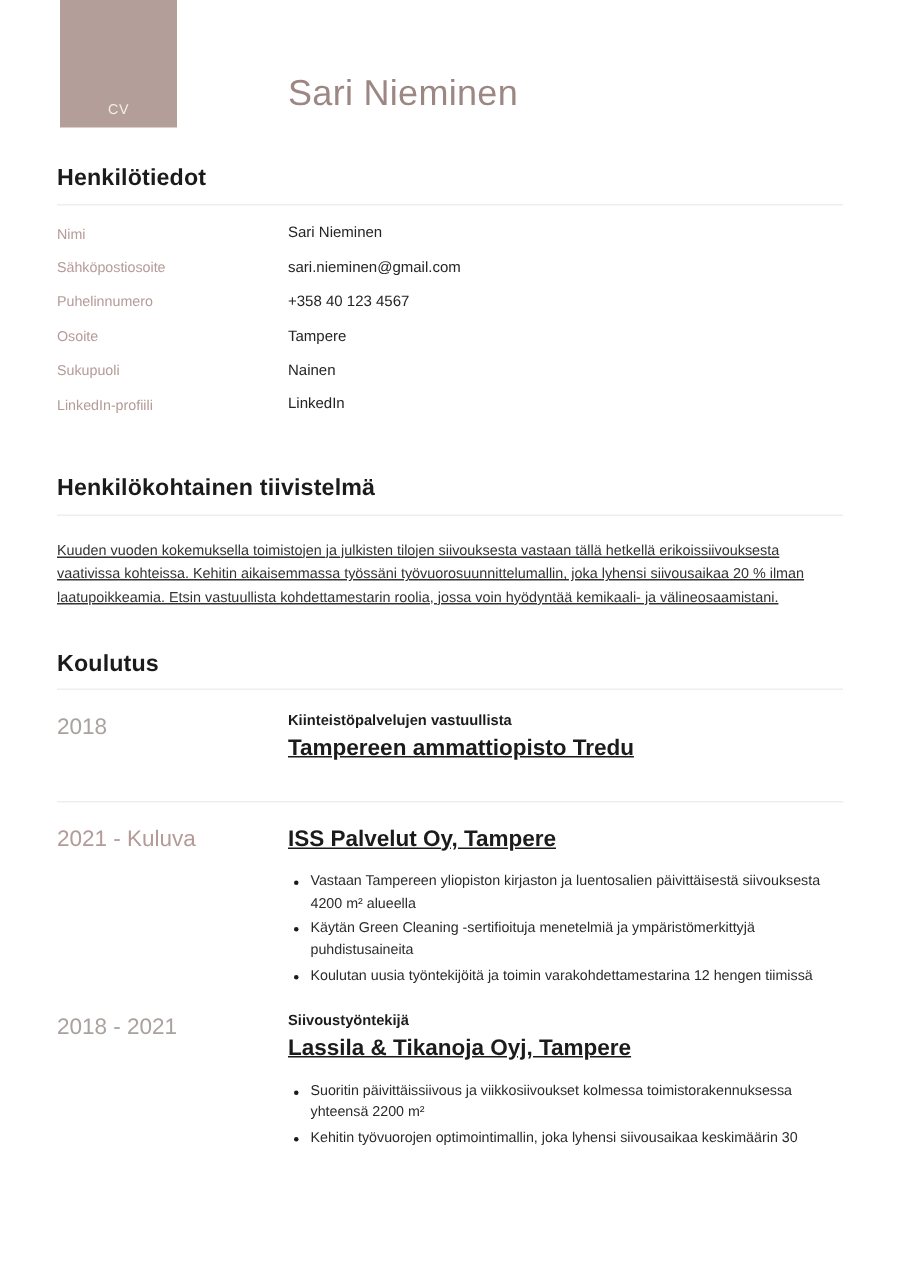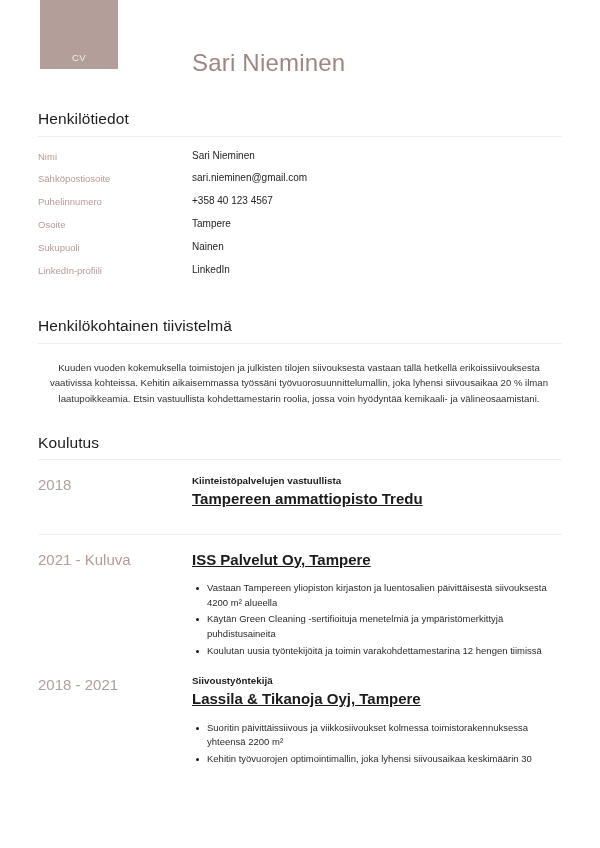--- a/index.html
+++ b/index.html
@@ -25,21 +25,21 @@
   
   .header {
     position: relative;
     height: 110px;
   }
   .cv-badge {
     position: absolute;
     left: 40px;
     top: 0;
     width: 78px;
-    height: 69px;
+    height: 85px;
     background: #b39e9a;
     display: flex;
     align-items: flex-end;
     justify-content: center;
   }
   .cv-badge-label {
     color: #f4ecea;
     font-size: 9.5px;
     letter-spacing: 0.4px;
     padding-bottom: 7px;
@@ -56,40 +56,40 @@
     line-height: 1.1;
     margin: 0;
   }
 
   
   .section {
     padding: 0 38px 0 38px;
   }
   .section-title {
     font-size: 15.5px;
-    font-weight: 400;
+    font-weight: 700;
     color: #1b1b1b;
     margin: 0 0 7px 0;
     line-height: 1.2;
     letter-spacing: 0.1px;
   }
   .section-rule {
     border: 0;
     border-top: 1px solid #eeeeee;
     margin: 0 0 0 0;
     width: 524px;
   }
 
   
   .details {
     margin-top: 13px;
   }
   .detail-row {
     display: flex;
-    align-items: flex-start;
+    align-items: flex-end;
     margin-bottom: 10.5px;
   }
   .detail-label {
     width: 154px;
     flex: 0 0 154px;
     font-size: 9.5px;
     color: #b59b98;
     line-height: 1.2;
     padding-top: 1px;
   }
@@ -99,21 +99,22 @@
     line-height: 1.2;
   }
 
   
   .summary-body {
     margin-top: 16px;
     font-size: 9.6px;
     line-height: 1.62;
     color: #333333;
     width: 522px;
-    text-align: center;
+    text-align: left;
+    text-decoration: underline;
   }
 
   
   .entry {
     display: flex;
     align-items: flex-start;
     margin-top: 14px;
   }
   .entry-date {
     width: 154px;

